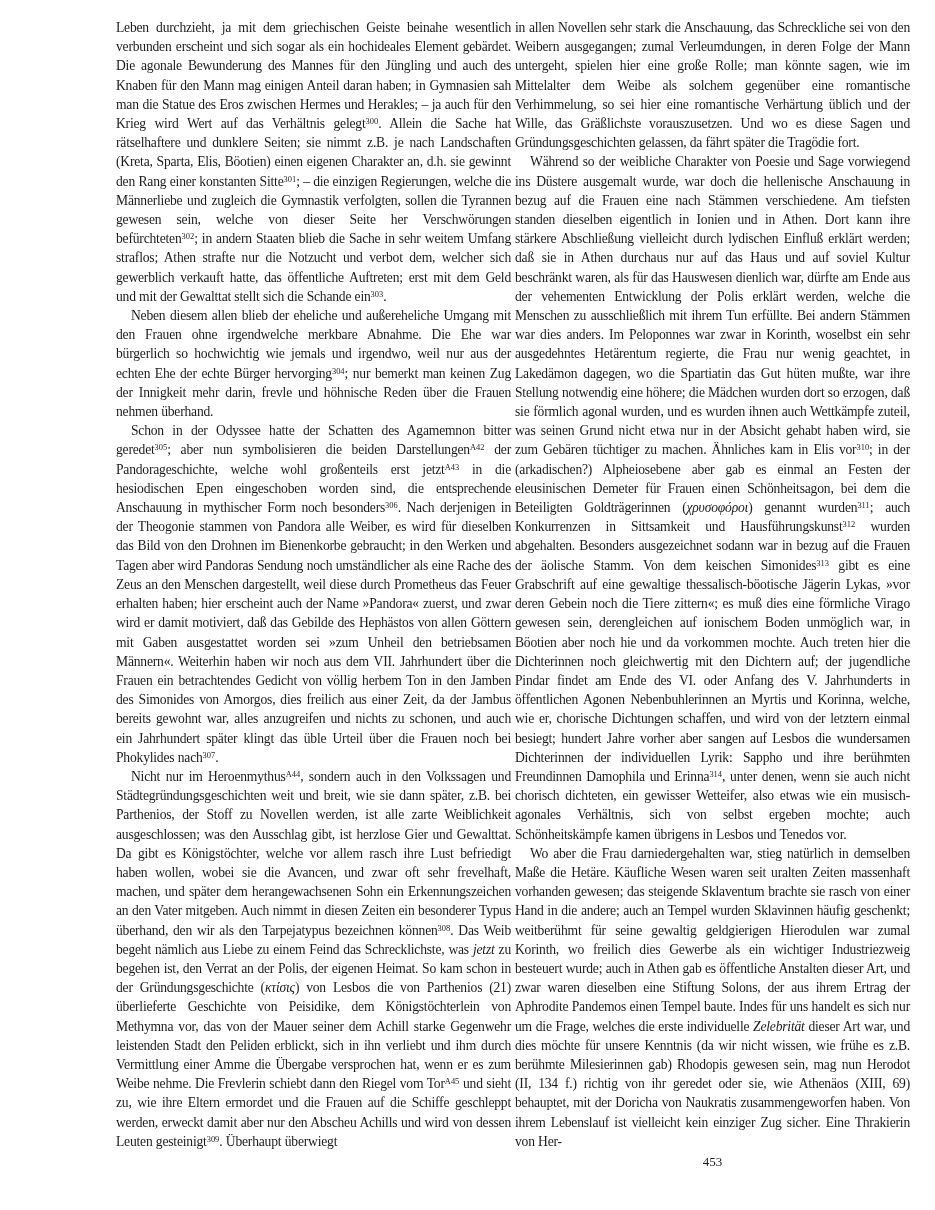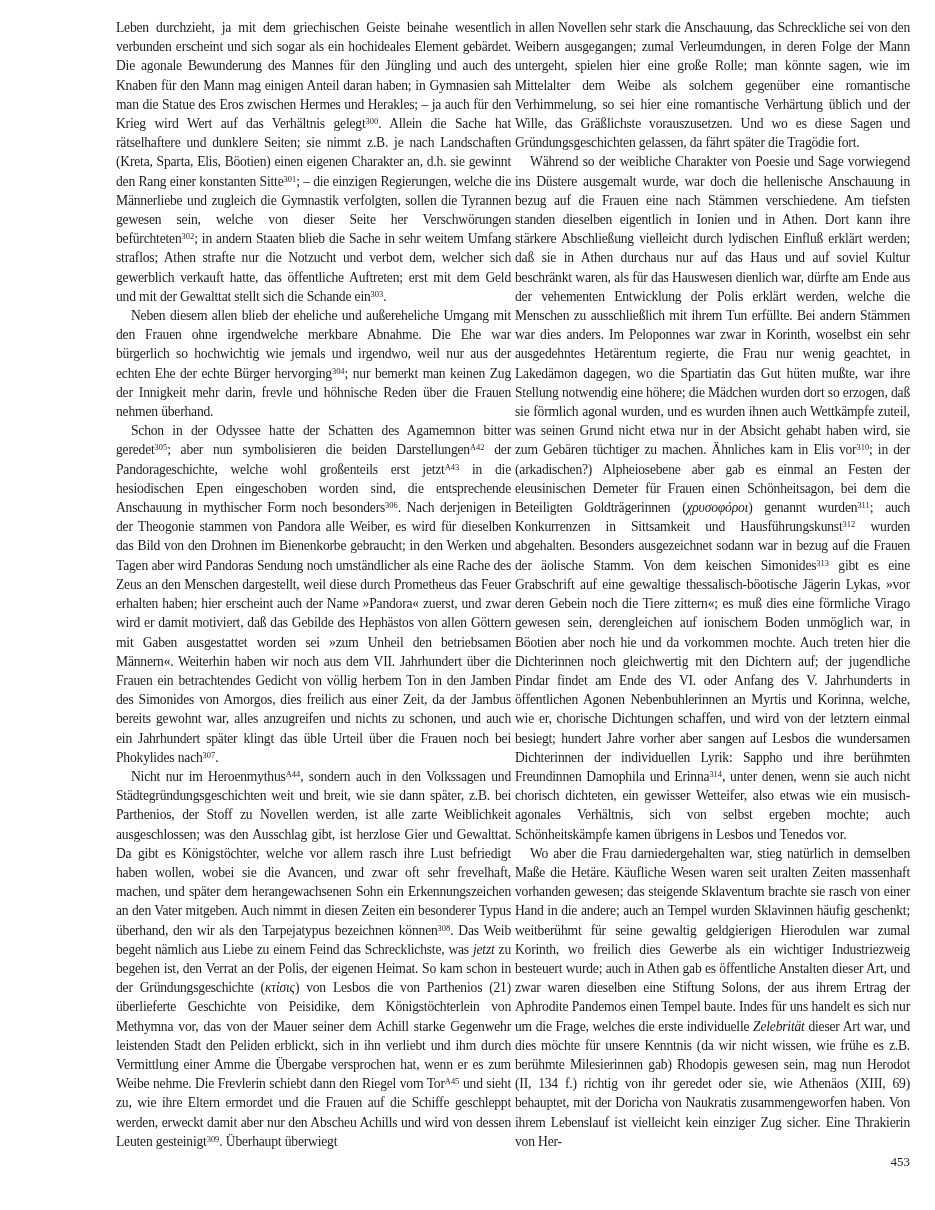--- a/index.html
+++ b/index.html
@@ -42,21 +42,21 @@
   }
   sup.fnref {
     font-size: 0.62em;
     line-height: 0;
     vertical-align: 0.48em;
     letter-spacing: 0;
   }
   i.emph {
   }
   .pagenum {
-    text-align: right;
+    text-align: center;
     font-size: 13px;
     letter-spacing: 0;
     margin-top: 1px;
     line-height: 19px;
   }
 </style>
 </head>
 <body>
 
 <div class="page">

